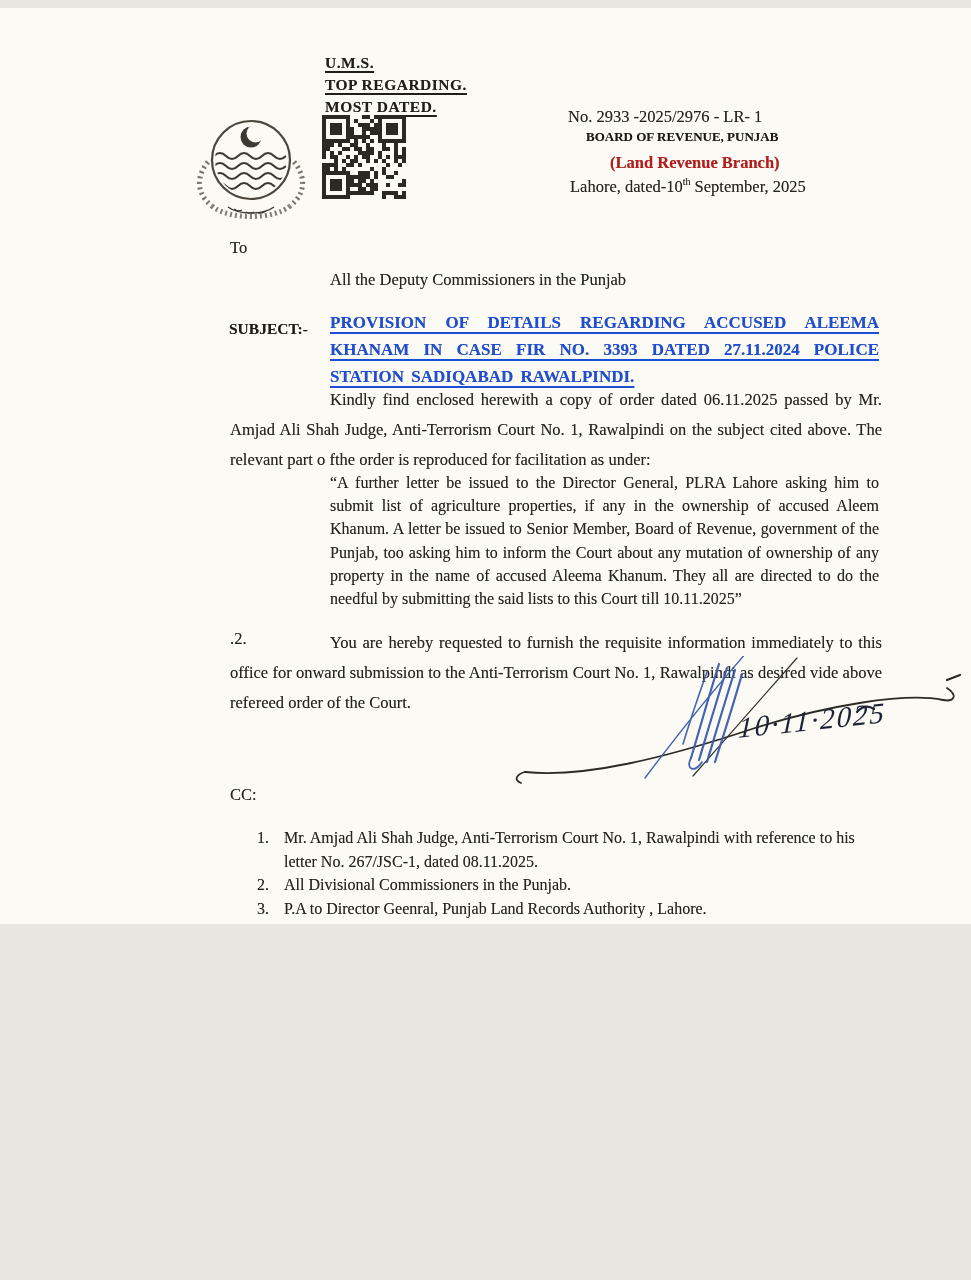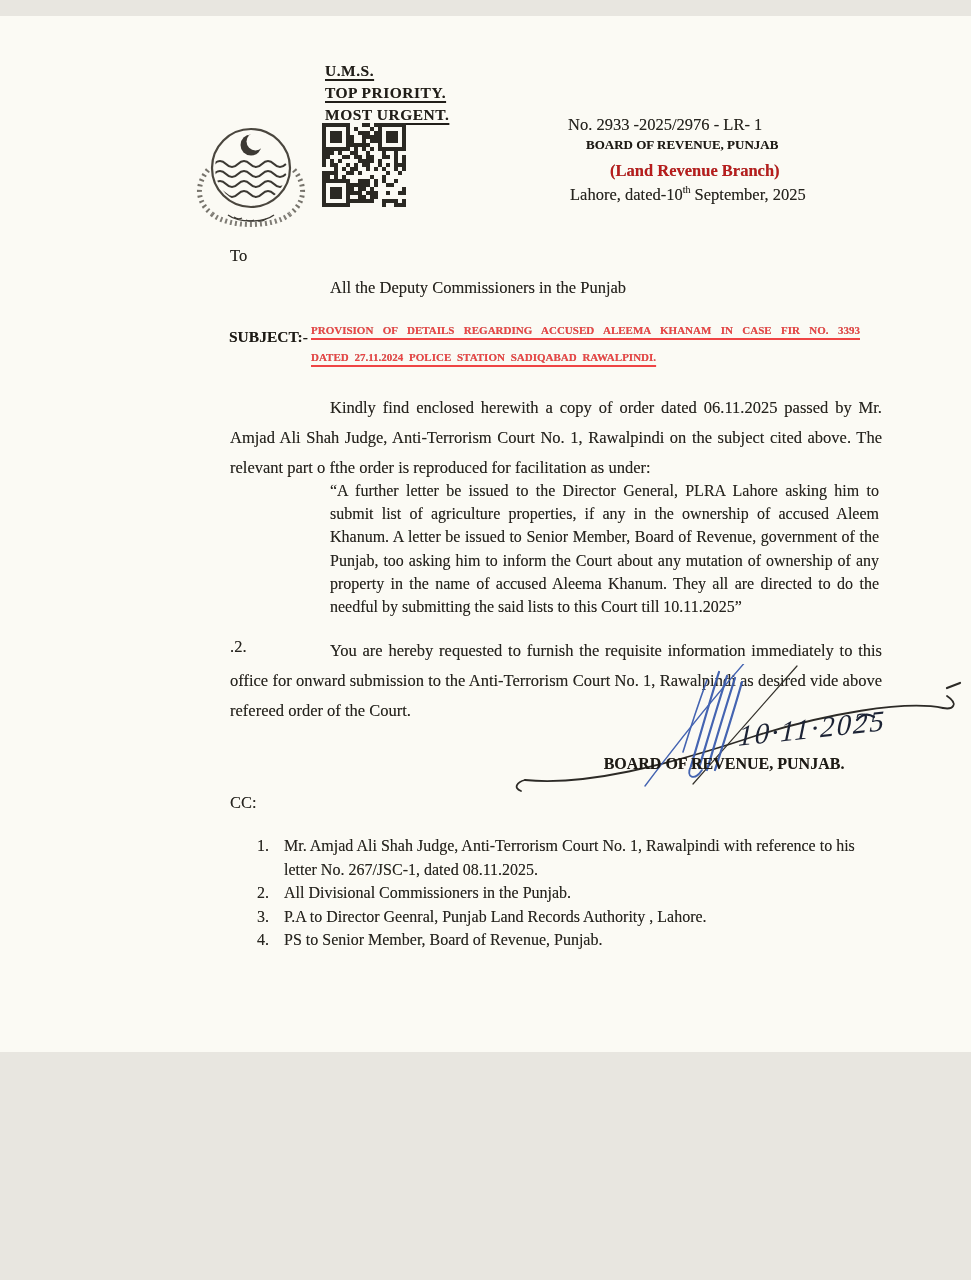--- a/index.html
+++ b/index.html
@@ -1,20 +1,20 @@
 <!DOCTYPE html>
 <html><head>
 <meta charset="utf-8">
 <style>
   * { margin:0; padding:0; box-sizing:border-box; }
   html,body { background:#e8e6e0; }
   .page {
     position:relative;
-    width:971px; height:1036px;
-    margin:16px auto;
+    width:971px; height:916px;
+    margin:8px auto;
     background:#fbfaf4;
     font-family:"Liberation Serif","DejaVu Serif",serif;
     color:#26241f;
     overflow:hidden;
     text-shadow:0 0 .5px rgba(40,35,25,.45);
   }
   
   .priority { position:absolute; left:325px; top:44px; }
   .priority div {
     font-weight:bold; font-size:15.5px; letter-spacing:.5px;
@@ -38,22 +38,22 @@
   .dateline sup { font-size:10px; }
   
   .to        { position:absolute; left:230px; top:230px; font-size:16.5px; }
   .recipient { position:absolute; left:330px; top:262px; font-size:16.5px; }
   
   .subject-label {
     position:absolute; left:229px; top:312px;
     font-size:15.5px; font-weight:bold; color:#1d1a15;
   }
   .subject-text {
-    position:absolute; left:311px; top:301px; width:549px;
-    font-size:11px; font-weight:bold; color:#ef4444;
+    position:absolute; left:330px; top:301px; width:549px;
+    font-size:17px; font-weight:bold; color:#1d4ed8;
     text-align:justify; line-height:27px;
     text-decoration:underline; text-decoration-thickness:1.5px; text-underline-offset:3.5px;
     word-spacing:3px;
   }
   
   .para1 {
     position:absolute; left:230px; top:377px; width:652px;
     font-size:16.5px; line-height:30px; text-align:justify; text-indent:100px;
   }
   .quote {
@@ -83,22 +83,22 @@
   .cc-no    { width:27px; flex:0 0 27px; }
   .cc-text  { flex:1; }
 </style>
 </head>
 <body>
 
 <div class="page">
 
   <div class="priority">
     <div>U.M.S.</div>
-    <div>TOP PRIORITY.</div>
-    <div>MOST URGENT.</div>
+    <div>TOP REGARDING.</div>
+    <div>MOST DATED.</div>
   </div>
 
   <svg class="emblem" viewBox="0 0 126 112">
     <g fill="none" stroke="#4a463e" stroke-width="1.6">
 
       <path d="M20 52 C 8 66 8 84 24 96" stroke-dasharray="2 3.5" stroke-width="5" opacity=".75"></path>
       <path d="M106 52 C 118 66 118 84 102 96" stroke-dasharray="2 3.5" stroke-width="5" opacity=".75"></path>
       <path d="M24 96 C 40 110 86 110 102 96" stroke-dasharray="2 3" stroke-width="5" opacity=".7"></path>
 
       <circle cx="63" cy="50" r="39" stroke-width="2.2"></circle>
@@ -602,21 +602,20 @@
         <path d="M150 122 C 180 82 222 30 252 -4" stroke-width="1.4"></path>
         <path d="M196 102 c -6 12 4 15 11 4" stroke-width="1.8"></path>
       </g>
 
       <path d="M362 56 q 8 -9 17 -3" stroke="#1c2335" stroke-width="2.2"></path>
     </g>
   </svg>
   <div class="hand-date">10·11·2025</div>
 
   <div class="sig-block">
-    <div>BOARD OF REVENUE, PUNJAB.</div>
   </div>
 
   <div class="cc-label">CC:</div>
   <div class="cc-list">
     <div class="cc-item">
       <span class="cc-no">1.</span>
       <span class="cc-text">Mr. Amjad Ali Shah Judge, Anti-Terrorism Court No. 1, Rawalpindi with reference to his letter No. 267/JSC-1, dated 08.11.2025.</span>
     </div>
     <div class="cc-item">
       <span class="cc-no">2.</span>

